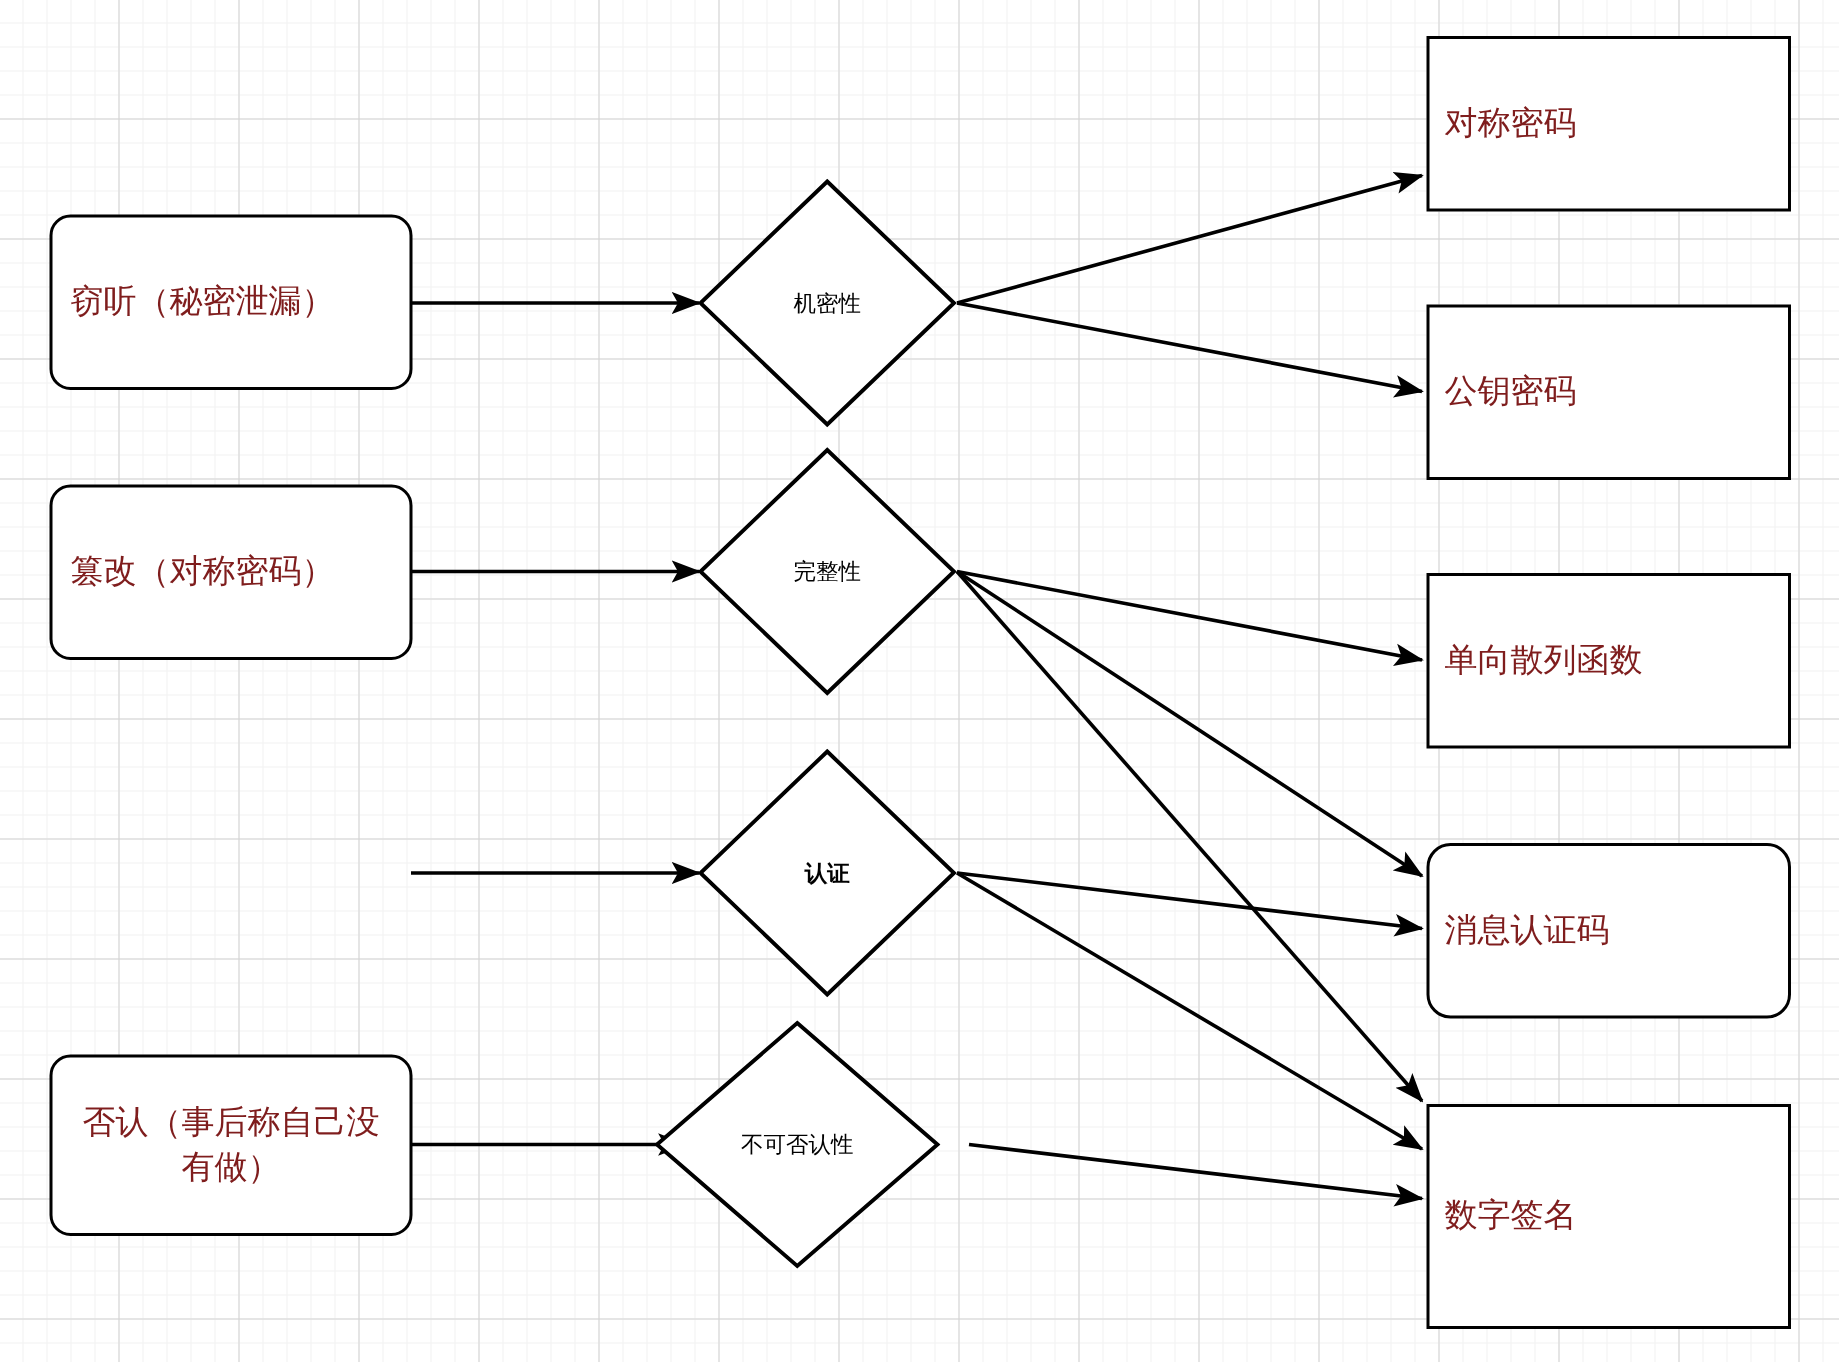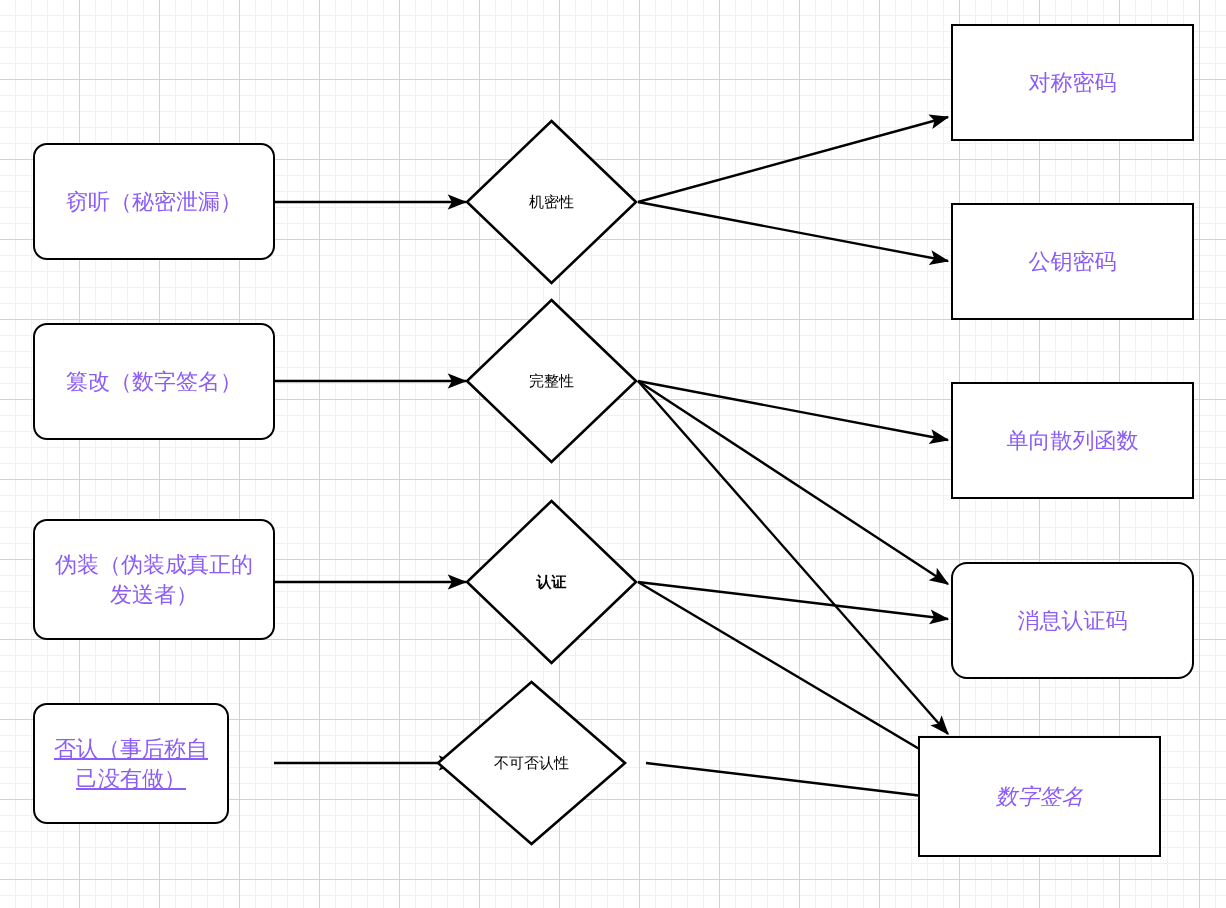--- a/index.html
+++ b/index.html
@@ -35,24 +35,24 @@
     top: 0;
     width: 1226px;
     height: 908px;
     pointer-events: none;
   }
   .node {
     position: absolute;
     box-sizing: border-box;
     display: flex;
     align-items: center;
-    justify-content: center;
+    justify-content: flex-start;
     text-align: center;
     background: #ffffff;
-    color: #8b5cf6;
+    color: #7f1d1d;
   }
   .threat-box {
     border: 2.2px solid #000000;
     border-radius: 14px;
     font-size: 22px;
     line-height: 1.36;
     padding: 20px 12px;
   }
   .tool-box {
     border: 2.6px solid #000000;
@@ -116,28 +116,25 @@
 
       <line x1="646" y1="763" x2="948" y2="799"></line>
     </g>
   </svg>
 
   <div class="node threat-box" style="left:33px; top:143px; width:242px; height:117px;">
     <div>窃听（秘密泄漏）</div>
   </div>
 
   <div class="node threat-box" style="left:33px; top:323px; width:242px; height:117px;">
-    <div>篡改（数字签名）</div>
+    <div>篡改（对称密码）</div>
   </div>
 
-  <div class="node threat-box" style="left:33px; top:519px; width:242px; height:121px;">
-    <div>伪装（伪装成真正的发送者）</div>
-  </div>
 
-  <div class="node threat-box" style="left:33px; top:703px; width:196px; height:121px;text-decoration:underline;">
+  <div class="node threat-box" style="left:33px; top:703px; width:242px; height:121px;">
     <div>否认（事后称自己没有做）</div>
   </div>
 
   <div class="diamond-wrap" style="left:465px; top:119px; width:173px; height:166px;">
     <svg width="173" height="166" viewBox="0 0 173 166" xmlns="http://www.w3.org/2000/svg">
       <polygon points="86.5,2 171,83 86.5,164 2,83" fill="#ffffff" stroke="#000000" stroke-width="2.6"></polygon>
     </svg>
     <div class="diamond-label">机密性</div>
   </div>
 
@@ -171,17 +168,17 @@
   </div>
 
   <div class="node tool-box" style="left:951px; top:382px; width:243px; height:117px;">
     <div>单向散列函数</div>
   </div>
 
   <div class="node tool-box" style="left:951px; top:562px; width:243px; height:117px;border-radius:16px;">
     <div>消息认证码</div>
   </div>
 
-  <div class="node tool-box" style="left:918px; top:736px; width:243px; height:121px;font-style:italic;">
+  <div class="node tool-box" style="left:951px; top:736px; width:243px; height:150px;">
     <div>数字签名</div>
   </div>
 
 </div>
 
 </body></html>

